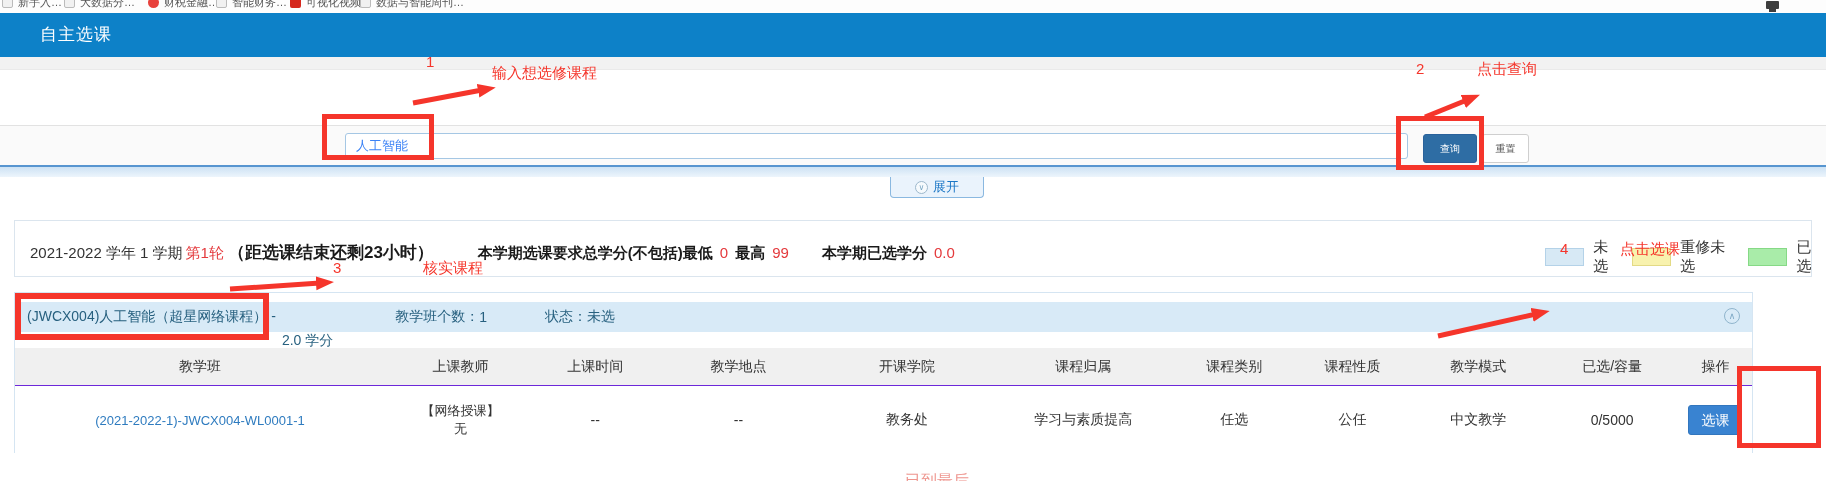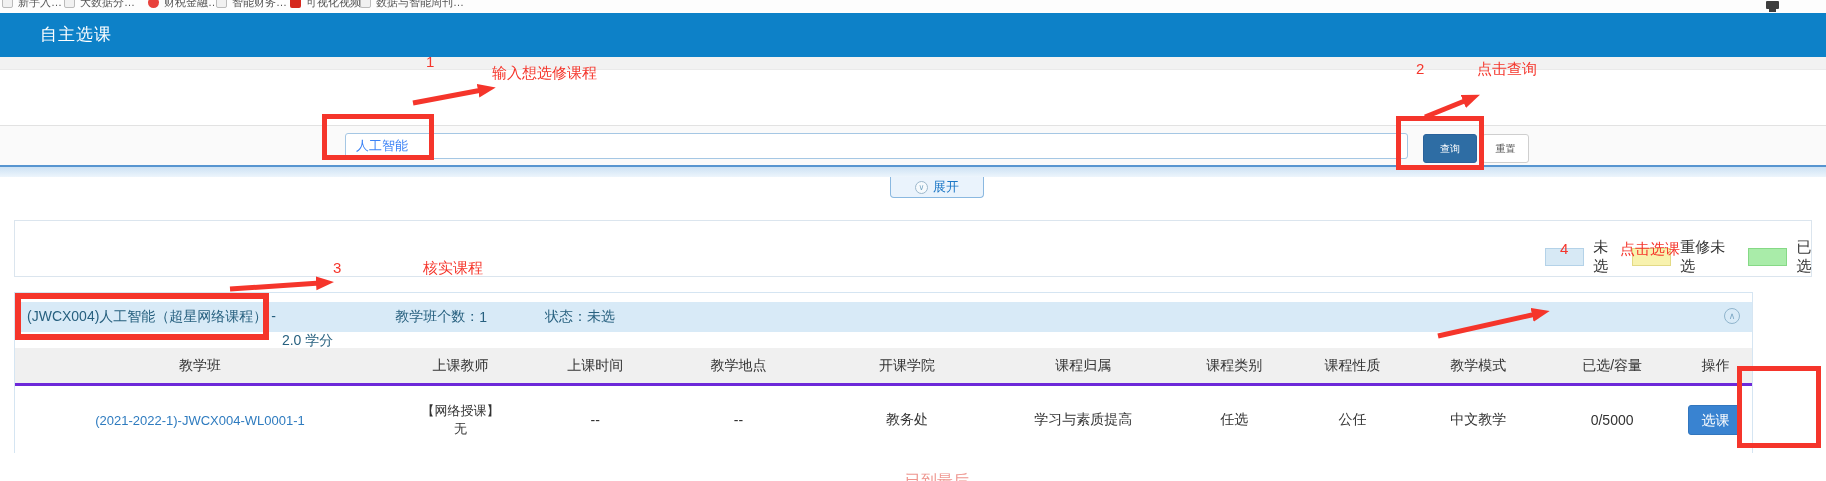--- a/index.html
+++ b/index.html
@@ -63,21 +63,21 @@
   .course-panel { position:absolute; left:14px; top:292px; width:1739px; height:161px; background:#fff; border:1px solid #d5e5f2; }
   .course-bar { position:absolute; left:0; top:9px; width:100%; height:30px; background:#d8eaf7;
     display:flex; align-items:center; padding-left:12px; color:#27607f; font-size:14px; white-space:nowrap; }
   .credits { margin-left:6px;margin-top:48px; }
   .cb-gap1 { margin-left:62px; }
   .cb-gap2 { margin-left:58px; }
   .collapse-ico { position:absolute; right:12px; top:6px; width:16px; height:16px; border:1px solid #90b5cd;
     border-radius:50%; color:#7ba7c4; font-size:9px; line-height:14px; text-align:center; cursor:pointer; background:transparent; }
 
   .thead { position:absolute; left:0; top:55px; width:100%; height:38px; background:#f0f0f0;
-    border-bottom:3px solid #6d28d9; display:flex; align-items:center; font-size:14px; color:#333; }
+    border-bottom:1px solid #6d28d9; display:flex; align-items:center; font-size:14px; color:#333; }
   .trow { position:absolute; left:0; top:93px; width:100%; height:67px; background:#fff;
     display:flex; align-items:center; font-size:14px; color:#333; }
   .c { text-align:center; overflow:hidden; }
   .c0{width:21.3%;} .c1{width:8.7%;} .c2{width:6.8%;} .c3{width:9.7%;} .c4{width:9.7%;}
   .c5{width:10.6%;} .c6{width:6.8%;} .c7{width:6.8%;} .c8{width:7.7%;} .c9{width:7.7%;} .c10{width:4.2%;}
   .link { color:#2e7bbf; font-size:13px; cursor:pointer; }
   .teacher-cell div { line-height:18px; font-size:13px; }
   .btn-select { width:54px; height:30px; line-height:28px; background:#3983d1; border:1px solid #3276be;
     color:#fff; font-size:14px; margin:0 auto; }
 
@@ -134,20 +134,31 @@
   <div class="btn btn-query">查询</div>
   <div class="btn btn-reset">重置</div>
 
   <div class="band"></div>
   <div class="expand-tab">
     <span class="circ-ico">∨</span>
     <span>展开</span>
   </div>
 
   <div class="info-panel"></div>
+  <div class="info-line">
+    <span>2021-2022 学年 1 学期</span>
+    <span class="round">第1轮</span>
+    <span class="countdown">（距选课结束还剩23小时）</span>
+    <span class="req">本学期选课要求总学分(不包括)最低</span>
+    <span class="red-num">0</span>
+    <span class="lbl-b">最高</span>
+    <span class="red-num">99</span>
+    <span class="sel-lbl">本学期已选学分</span>
+    <span class="red-num">0.0</span>
+  </div>
   <div class="legend">
     <span class="lg-box lg-unsel"></span>
     <span>未选</span>
     <span class="lg-box lg-retake"></span>
     <span>重修未选</span>
     <span class="lg-box lg-sel"></span>
     <span>已选</span>
   </div>
 
   <div class="course-panel">

